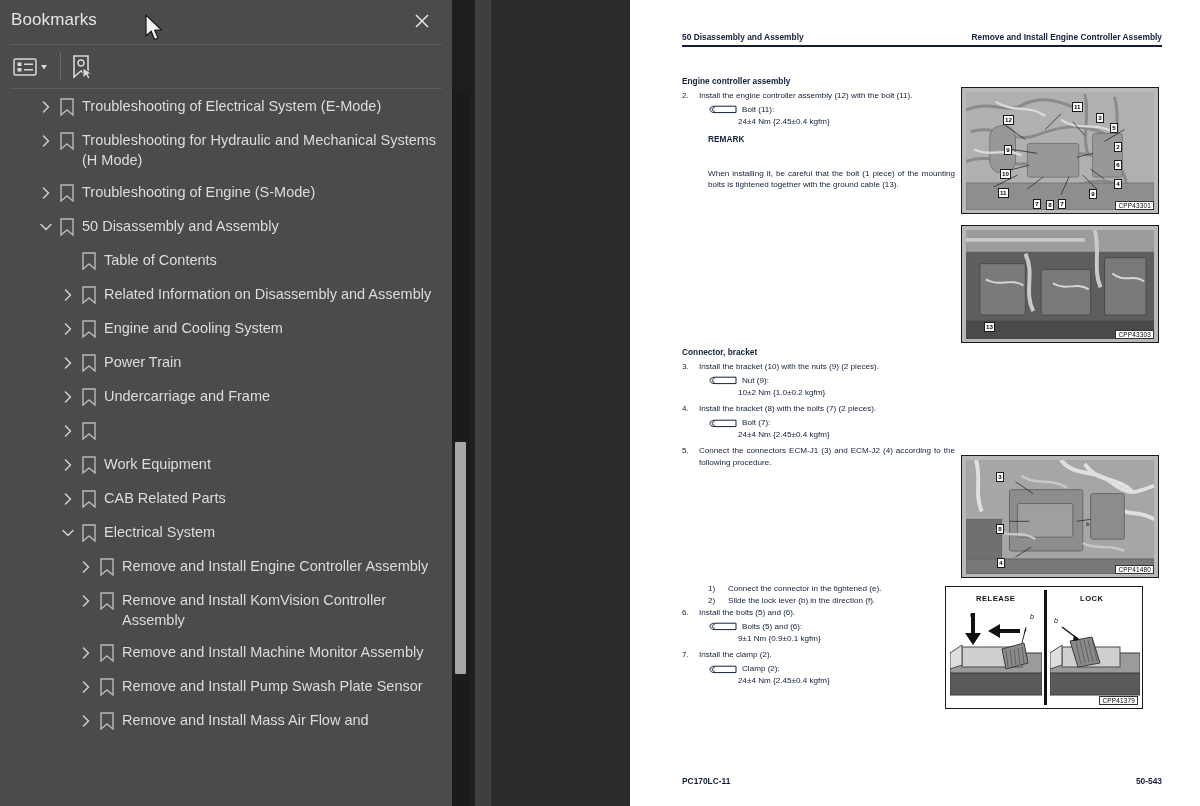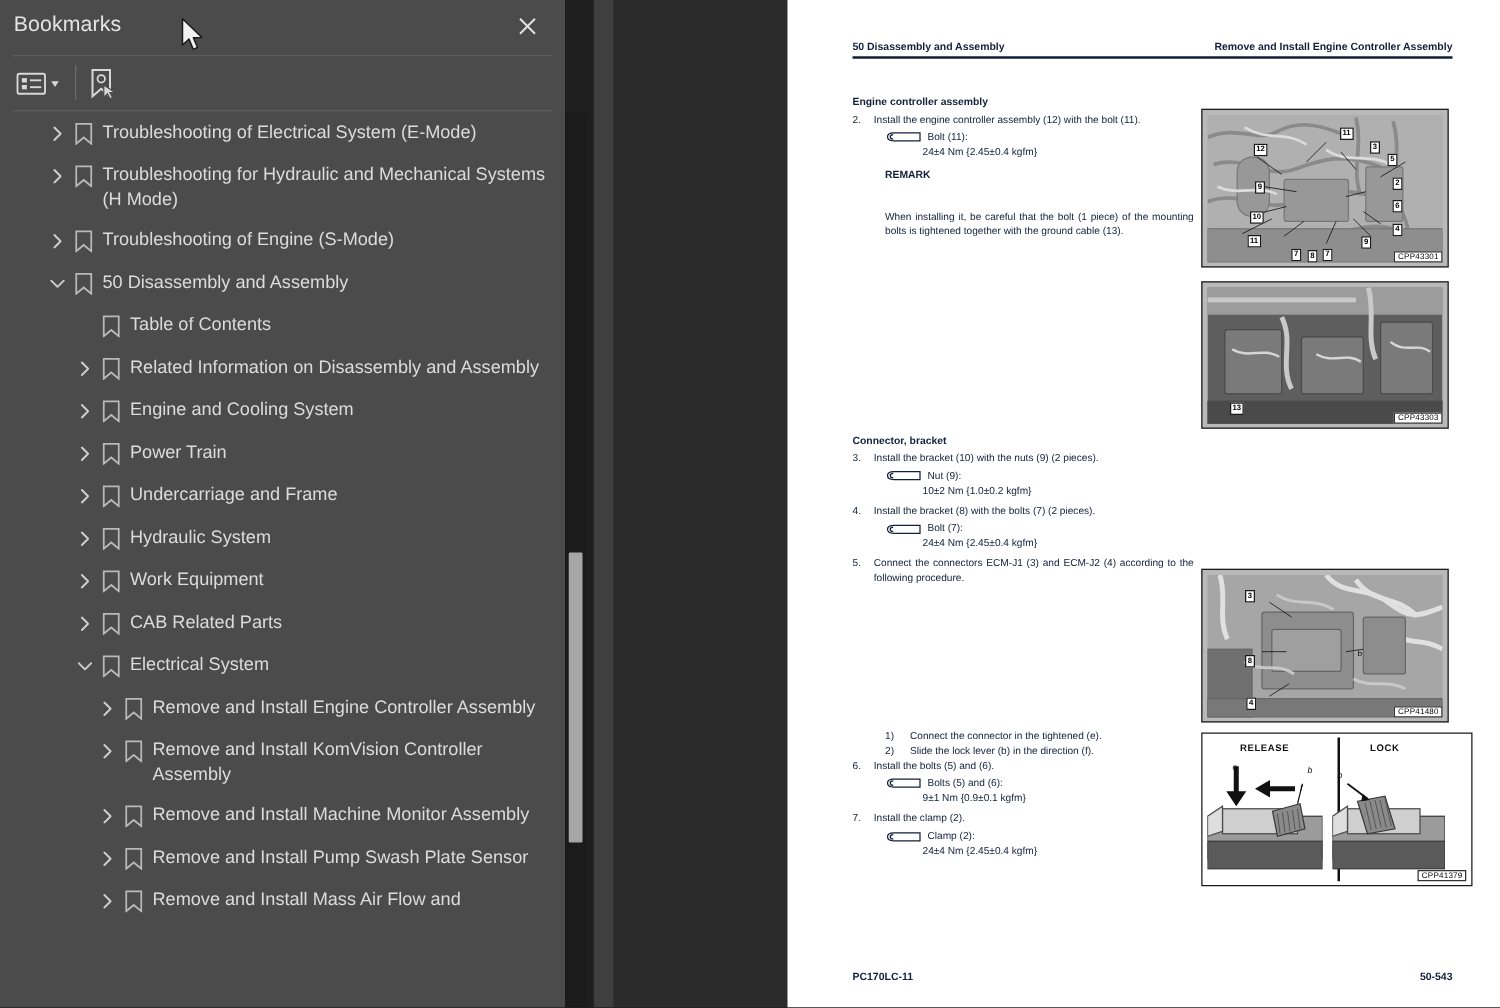--- a/index.html
+++ b/index.html
@@ -342,21 +342,20 @@
           <div class="twisty">
             <svg width="12" height="12" viewBox="0 0 12 12">
               <path d="M3.5 1 L8.5 6 L3.5 11" fill="none" stroke="#cfcfcf" stroke-width="1.5" stroke-linecap="round" stroke-linejoin="round"></path>
             </svg>
           </div>
           <div class="bmk">
             <svg width="16" height="18" viewBox="0 0 16 18">
               <path d="M2 1 H14 V17 L8 12 L2 17 Z" fill="none" stroke="#b9b9b9" stroke-width="1.4"></path>
             </svg>
           </div>
-          <div class="label">Hydraulic System</div>
         </div>
         <div class="node lvl2">
           <div class="twisty">
             <svg width="12" height="12" viewBox="0 0 12 12">
               <path d="M3.5 1 L8.5 6 L3.5 11" fill="none" stroke="#cfcfcf" stroke-width="1.5" stroke-linecap="round" stroke-linejoin="round"></path>
             </svg>
           </div>
           <div class="bmk">
             <svg width="16" height="18" viewBox="0 0 16 18">
               <path d="M2 1 H14 V17 L8 12 L2 17 Z" fill="none" stroke="#b9b9b9" stroke-width="1.4"></path>
@@ -688,21 +687,21 @@
             <path d="M126 60 L112 62"></path>
         </g>
       </svg>
       <div class="cal" style="left:34px; top:16px;">3</div>
       <div class="cal" style="left:34px; top:68px;">8</div>
       <div class="cal" style="left:35px; top:102px;">4</div>
       <div class="cal" style="left:122px; top:64px; border:none; background:transparent; font-weight:normal;">b</div>
       <div class="fig-cap">CPP41480</div>
     </div>
 
-    <div class="fig" id="fig4" style="left:331px; top:586px; width:217px; height:123px;text-align:right;">
+    <div class="fig" id="fig4" style="left:315px; top:586px; width:198px; height:123px;text-align:right;">
       <div class="divider"></div>
 
       <div class="f4lab" style="left:30px; top:7px;">RELEASE</div>
       <div class="f4lab" style="left:134px; top:7px;">LOCK</div>
 
       <svg style="position:absolute; left:4px; top:20px; width:92px; height:96px;" viewBox="0 0 92 96">
         <rect x="0" y="46" width="92" height="34" fill="#9b9b9b" stroke="#3a3a3a" stroke-width="1"></rect>
         <rect x="0" y="66" width="92" height="22" fill="#5a5a5a" stroke="#3a3a3a" stroke-width="1"></rect>
         <rect x="12" y="40" width="60" height="20" fill="#cfcfcf" stroke="#4a4a4a" stroke-width="1"></rect>
         <path d="M0 46 L12 38 L12 58 L0 62 Z" fill="#dedede" stroke="#4a4a4a" stroke-width="1"></path>

